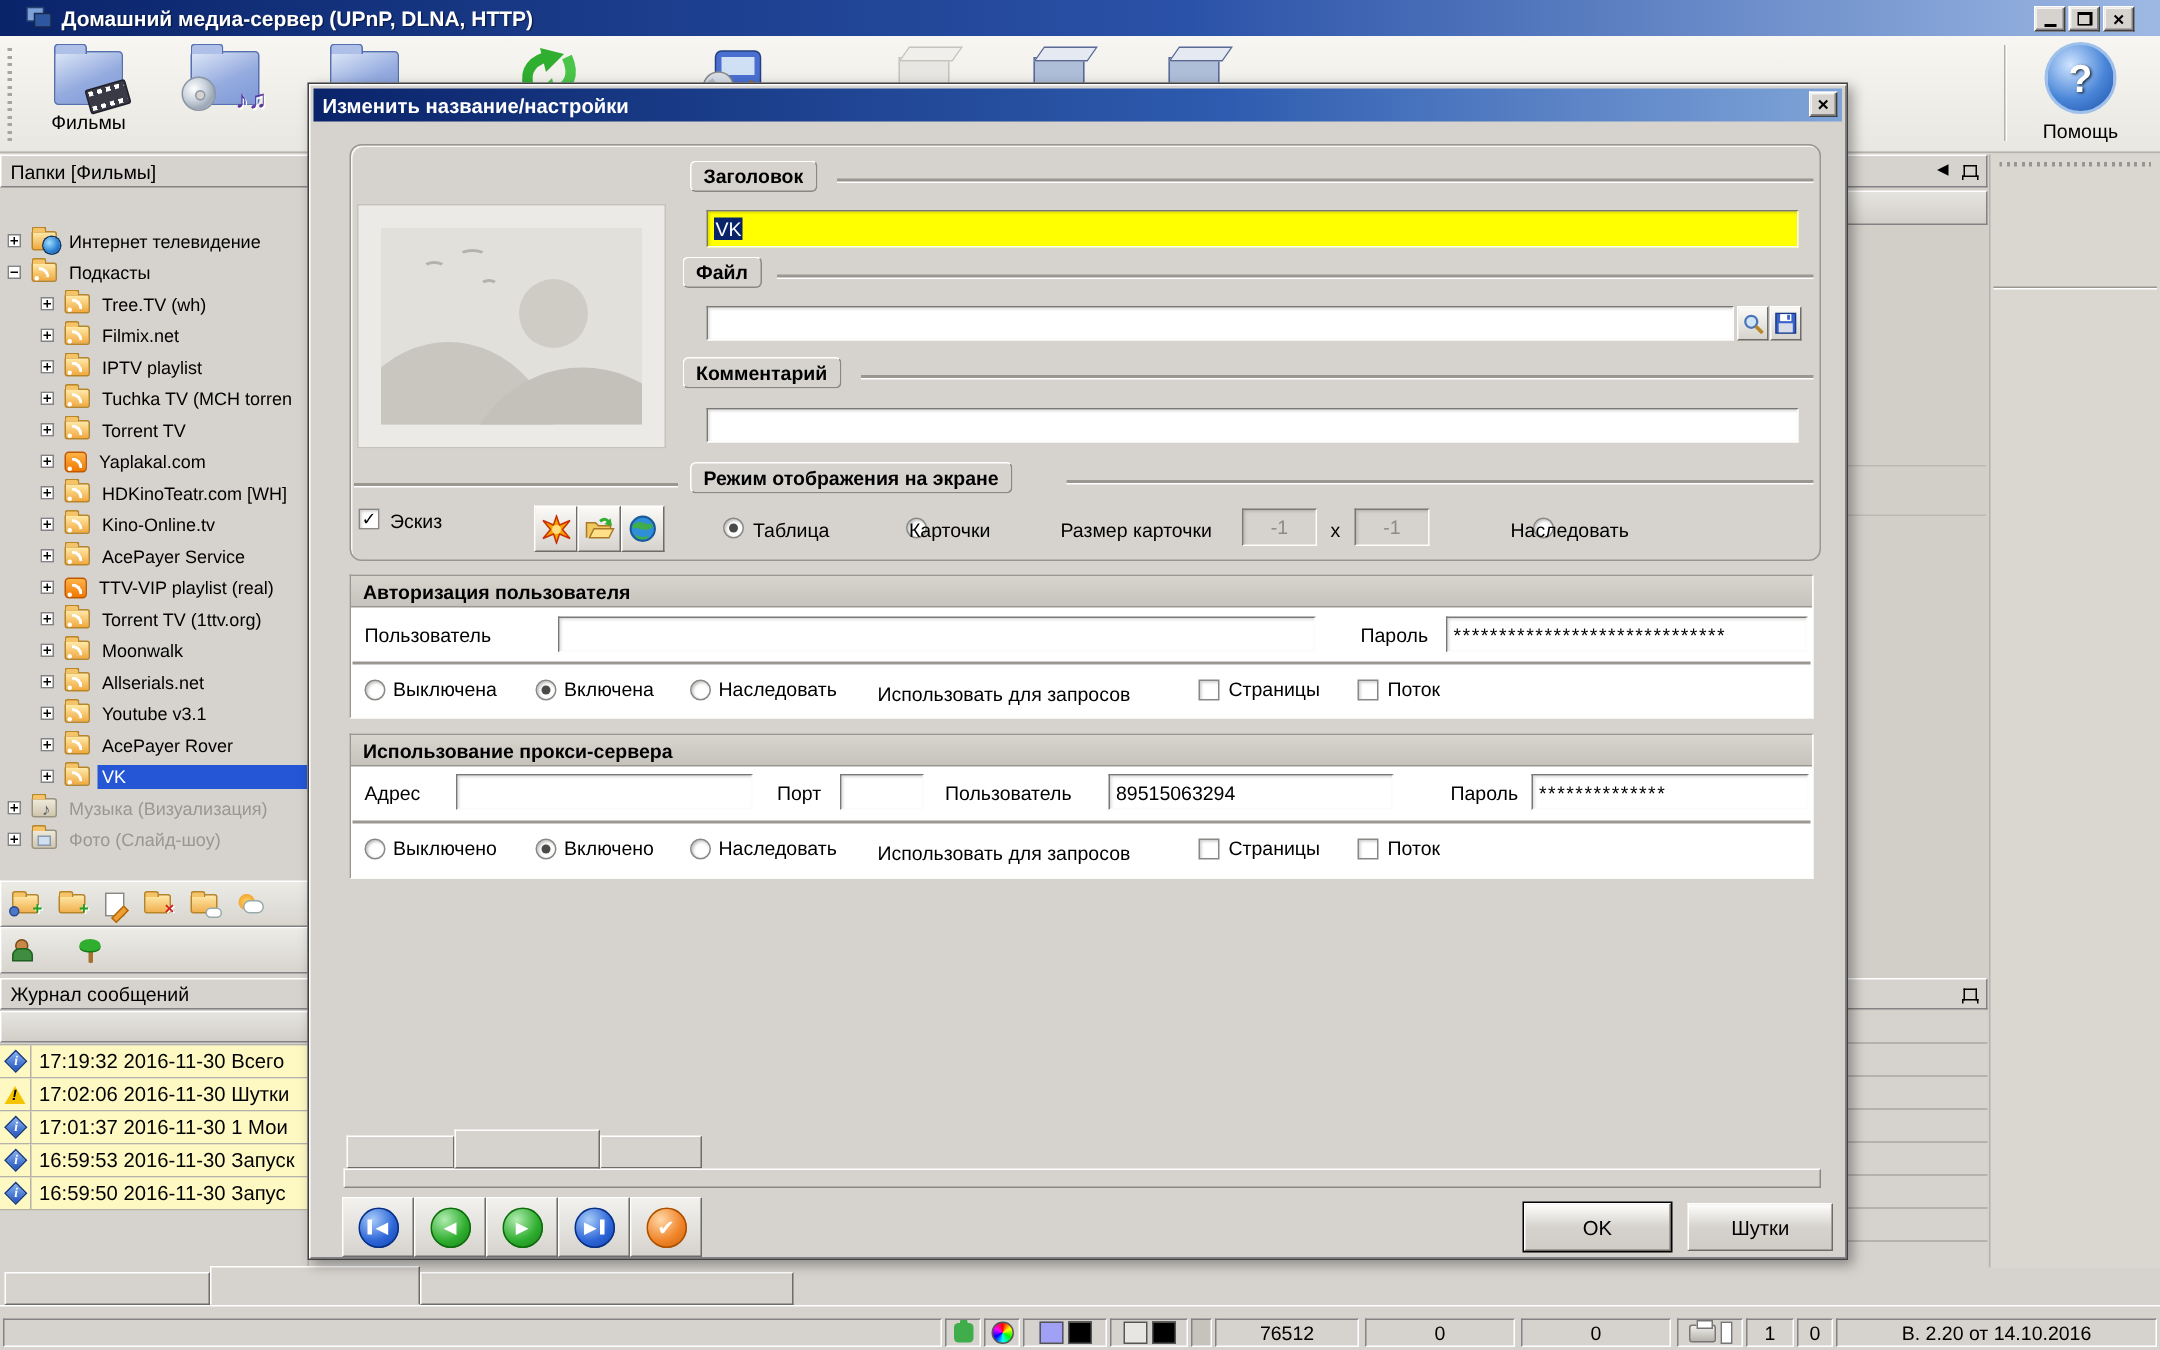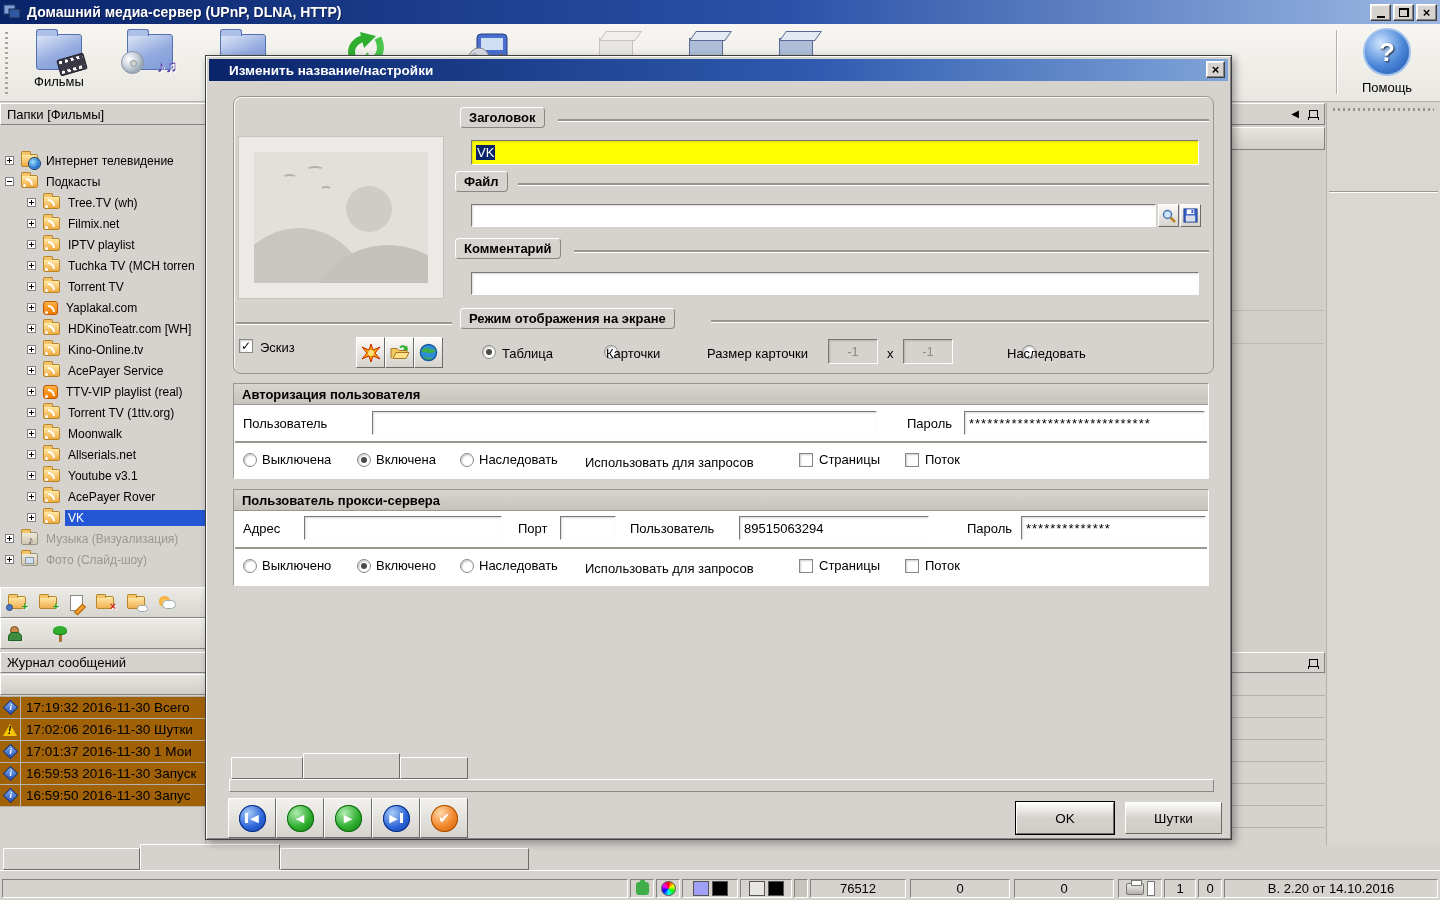--- a/index.html
+++ b/index.html
@@ -3,21 +3,21 @@
 <meta charset="utf-8">
 <style>
   *{box-sizing:border-box;margin:0;padding:0}
   body{margin:0;background:#000}
   #screen{position:relative;width:1440px;height:900px;background:#d6d3ce;overflow:hidden;
     font-family:"Liberation Sans","DejaVu Sans",sans-serif;font-size:13px;color:#000}
   .abs{position:absolute}
 
   
   .titlebar{left:0;top:0;width:1440px;height:24px;background:linear-gradient(90deg,#0a246a,#2a52a8 55%,#9db9e3);
-    display:flex;align-items:center;padding:0 3px}
+    display:flex;align-items:center;padding:0 17px}
   .ttext{color:#fff;font-weight:bold;font-size:14px;margin-left:6px;flex:1;text-shadow:1px 1px 0 rgba(0,0,0,.4);white-space:nowrap}
   .winbtn{width:21px;height:17px;background:#d6d3ce;border:1px solid;border-color:#fff #404040 #404040 #fff;
     box-shadow:inset -1px -1px 0 #848284,inset 1px 1px 0 #f4f3ef;margin-left:2px;display:flex;align-items:center;justify-content:center;
     font-weight:bold;font-size:13px;line-height:1}
   .min-g{width:8px;height:2px;background:#000;margin-top:9px}
   .rst-g{position:relative;width:10px;height:9px}
   .rst-g::before{content:'';position:absolute;right:0;top:0;width:7px;height:6px;border:1px solid #000;border-top-width:2px}
   .rst-g::after{content:'';position:absolute;left:0;bottom:0;width:7px;height:6px;border:1px solid #000;border-top-width:2px;background:#d6d3ce}
 
   
@@ -97,21 +97,21 @@
   .sunw::after{content:'';position:absolute;right:-1px;bottom:0;width:12px;height:7px;background:#fff;border:1px solid #9aa;border-radius:5px}
   .usersi{width:17px;height:15px;position:relative;flex:none}
   .usersi::before{content:'';position:absolute;left:2px;top:0;width:7px;height:7px;border-radius:50%;background:#c88848;border:1px solid #7a4a18}
   .usersi::after{content:'';position:absolute;left:0;bottom:0;width:12px;height:7px;border-radius:5px 5px 0 0;background:#3f8e3f;border:1px solid #1e5e1e}
   .palmi{width:16px;height:16px;position:relative;flex:none}
   .palmi::before{content:'';position:absolute;left:7px;bottom:0;width:3px;height:9px;background:#a87030;border-radius:1px}
   .palmi::after{content:'';position:absolute;left:1px;top:0;width:14px;height:8px;background:#2fae2f;border-radius:50% 50% 40% 40%;box-shadow:0 1px 0 #157a15}
 
   
   .loglist{left:0;top:696px;width:206px;height:149px;background:#d6d3ce;border-right:1px solid #b5b2ac;border-top:1px solid #b5b2ac}
-  .lrow{display:flex;height:22px;border-bottom:1px solid #b5b2ac;background:#a16207}
+  .lrow{display:flex;height:22px;border-bottom:1px solid #b5b2ac;background:#fef9c3}
   .lrow .ic{width:21px;border-right:1px solid #b5b2ac;display:flex;align-items:center;justify-content:center;flex:none}
   .lrow .tx{flex:1;display:flex;align-items:center;padding-left:5px;white-space:nowrap;overflow:hidden;font-size:13.5px}
   .info-d{width:11px;height:11px;transform:rotate(45deg);background:linear-gradient(135deg,#8ab4f2,#1e50c0);border:1px solid #123a8a;position:relative}
   .info-d::after{content:'i';position:absolute;left:2.5px;top:-1px;transform:rotate(-45deg);color:#fff;font-size:9px;font-weight:bold;font-family:"Liberation Serif",serif}
   .warn-t{width:0;height:0;border-left:7px solid transparent;border-right:7px solid transparent;border-bottom:12px solid #f5c400;position:relative}
   .warn-t::after{content:'!';position:absolute;left:-2px;top:1px;font-size:10px;font-weight:bold;color:#000}
 
   
   .rpanel{left:1326px;top:103px;width:114px;height:742px;background:#dad7d1;border-left:1px solid #b5b2ac}
   .rgrip{position:absolute;left:6px;right:6px;top:5px;height:3px;background:repeating-linear-gradient(90deg,#989590 0 2px,transparent 2px 5px)}
@@ -138,21 +138,21 @@
   .pagebar{width:8px;height:15px;background:#fff;border:1px solid #777}
 
   
   .mainbg{left:206px;top:103px;width:1120px;height:742px;background:#d2cfc9}
   .fline{height:1px;background:#bcb9b2}
 
   
   .dialog{left:205px;top:55px;width:1027px;height:785px;background:#d6d3ce;border:1px solid #404040;
     box-shadow:inset 1px 1px 0 #fff,inset -1px -1px 0 #848284,3px 3px 8px rgba(0,0,0,.35);z-index:10}
   .dtitle{position:absolute;left:3px;top:3px;right:3px;height:22px;background:linear-gradient(90deg,#0a246a,#2f5cb0 60%,#7fa4d8);
-    display:flex;align-items:center;color:#fff;font-weight:bold;font-size:13.5px;padding-left:20px}
+    display:flex;align-items:center;color:#fff;font-weight:bold;font-size:13.5px;padding-left:6px}
   .dclose{position:absolute;right:3px;top:2px;width:19px;height:17px;background:#d6d3ce;border:1px solid;border-color:#fff #404040 #404040 #fff;
     box-shadow:inset -1px -1px 0 #848284,inset 1px 1px 0 #f4f3ef;display:flex;align-items:center;justify-content:center;font-weight:bold;font-size:13px;color:#000}
   .groupbox{border:1px solid #9a9790;border-radius:8px;box-shadow:inset 1px 1px 0 rgba(255,255,255,.8)}
   .flabel{background:#d6d3ce;border:1px solid;border-color:#fff #8a8884 #8a8884 #fff;border-radius:4px;padding:2px 8px;font-weight:bold;font-size:13px;white-space:nowrap}
   .groove{height:2px;background:#9a9790;box-shadow:0 1px 0 #fff}
   .fld{border:1px solid;border-color:#7a7874 #fdfdfb #fdfdfb #7a7874;background:#fff;box-shadow:inset 1px 1px 2px rgba(0,0,0,.15);
     display:flex;align-items:center;padding:0 4px;font-size:13px;white-space:nowrap;overflow:hidden}
   .fld.yellow{background:#ffff00}
   .fld.disabled{background:#d6d3ce;color:#8e8b86;justify-content:center}
   .selspan{background:#0a246a;color:#fff;padding:0 1px}
@@ -763,21 +763,21 @@
           </span>
           <span class="citem">
             <i class="cbx off"></i>
             <span class="slab">Поток</span>
           </span>
         </div>
     </div>
 
     
     <div class="sect abs" style="left:27px;top:433px;width:976px;height:97px">
-      <div class="sect-hdr">Пользователь прокси-сервера</div>
+      <div class="sect-hdr">Использование прокси-сервера</div>
       <span class="slab abs" style="left:9px;top:31px">Адрес</span>
       <div class="fld abs" style="left:70px;top:26px;width:198px;height:24px">
           <span></span>
         </div>
       <span class="slab abs" style="left:284px;top:31px">Порт</span>
       <div class="fld abs" style="left:326px;top:26px;width:56px;height:24px">
           <span></span>
         </div>
       <span class="slab abs" style="left:396px;top:31px">Пользователь</span>
       <div class="fld abs" style="left:505px;top:26px;width:190px;height:24px">

